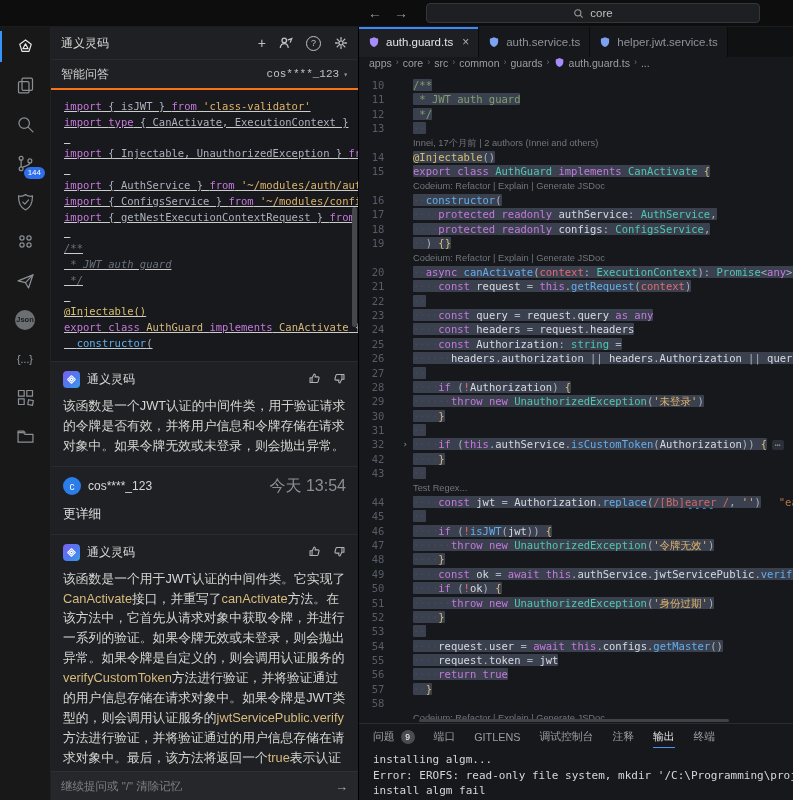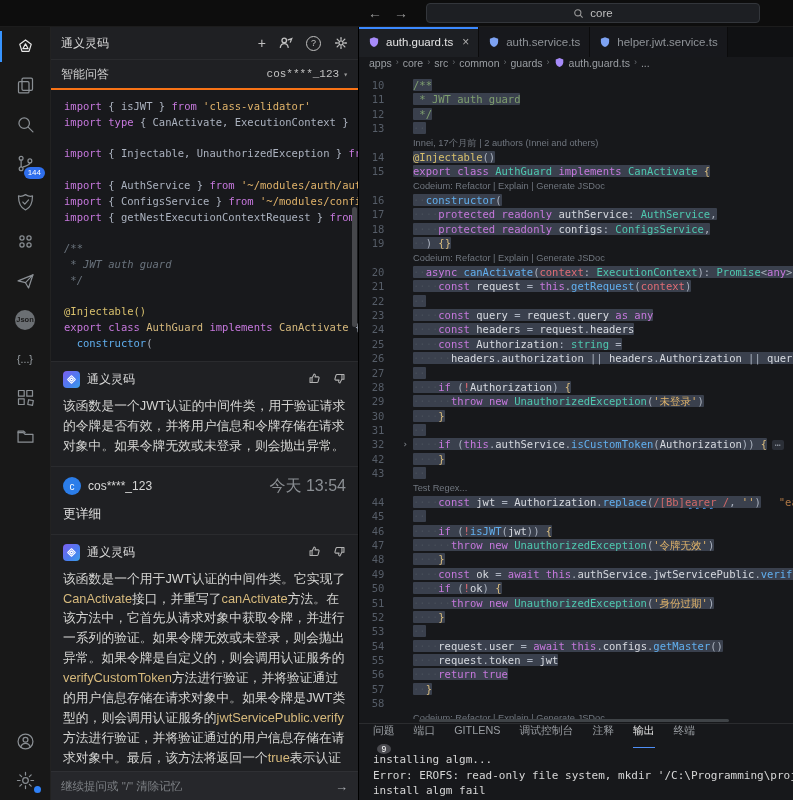--- a/index.html
+++ b/index.html
@@ -11,21 +11,21 @@
   #titlebar .nav{margin-left:368px;display:flex;gap:12px;color:#9a9a9a;font-size:14px;}
   .navbtn{cursor:default;line-height:26px;}
   .searchbox{flex:1;max-width:332px;margin:0 4px 0 18px;height:18px;background:#1d1f23;border:1px solid #33363b;border-radius:4px;
     display:flex;align-items:center;justify-content:center;gap:6px;color:#bfbfbf;font-size:11.5px;}
   .searchbox svg{width:11px;height:11px;stroke:#9a9a9a;fill:none;stroke-width:1.6;}
 
   
   #main{flex:1;display:flex;min-height:0;}
 
   
-  #activitybar{width:50px;flex:0 0 50px;background:#181818;border-right:1px solid #222;display:flex;flex-direction:column;justify-content:space-between;}
+  #activitybar{width:50px;flex:0 0 50px;background:#181818;border-right:1px solid #222;display:flex;justify-content:space-between;}
   #activity-top,#activity-bottom{display:flex;flex-direction:column;align-items:center;}
   .act-item{width:50px;height:39px;display:flex;align-items:center;justify-content:center;position:relative;color:#8a8f94;}
   .act-item.active{color:#e7e7e7;}
   .act-item.active::before{content:"";position:absolute;left:0;top:4px;bottom:4px;width:2px;background:#3794ff;}
   .act-item svg{width:21px;height:21px;stroke:currentColor;fill:none;stroke-width:1.4;stroke-linecap:round;stroke-linejoin:round;}
   .act-badge{position:absolute;right:5px;bottom:4px;background:#2f6fed;color:#fff;font-size:8px;border-radius:8px;padding:1px 4px;line-height:1.2;}
   .act-dot{position:absolute;right:9px;bottom:7px;width:7px;height:7px;border-radius:50%;background:#2f81f7;}
   .act-text{font-size:8.5px;color:#b9bdc1;}
   .act-text.circle{background:#6b6f73;color:#1b1b1b;border-radius:50%;width:20px;height:20px;display:flex;align-items:center;justify-content:center;font-weight:bold;font-size:7.5px;}
   .act-braces{font-size:10.5px;color:#9aa0a5;}
@@ -35,21 +35,21 @@
   .chat-header{height:32px;flex:0 0 32px;display:flex;align-items:center;padding:0 10px;border-bottom:1px solid #2a2b2e;}
   .chat-title{font-size:12px;color:#d6d6d6;}
   .hicons{margin-left:auto;display:flex;gap:13px;color:#c0c0c0;align-items:center;}
   .hicons .hi{font-size:14px;line-height:1;}
   .hicons svg{width:14px;height:14px;stroke:currentColor;fill:none;stroke-width:1.5;stroke-linecap:round;}
   .hi.circleq{width:13px;height:13px;border:1.2px solid #c0c0c0;border-radius:50%;font-size:9px;display:flex;align-items:center;justify-content:center;}
   .chat-subheader{height:28px;flex:0 0 28px;display:flex;align-items:center;padding:0 10px;border-bottom:2px solid #f97316;font-size:12px;color:#d0d0d0;font-family:Liberation Mono, monospace;}
   .account{margin-left:auto;color:#c3c3c3;font-size:11px;display:flex;align-items:center;gap:4px;}
   .chev{font-size:8px;color:#9a9a9a;}
   .chat-scroll{flex:1;min-height:0;overflow:hidden;display:flex;flex-direction:column;}
-  #chat-code{margin:0;background:#18191c;padding:9px 0 9px 13px;font-family:"DejaVu Sans Mono",monospace;font-size:10.5px;line-height:15.8px;white-space:pre;overflow:hidden;flex:0 0 auto;}
+  #chat-code{margin:0;background:#18191c;padding:9px 0 9px 13px;font-family:"DejaVu Sans Mono",monospace;font-size:10.5px;line-height:15.8px;white-space:pre;overflow:hidden;flex:0 0 auto;text-decoration:underline;}
   .msg{padding:9px 12px 10px 12px;border-top:1px solid #2a2b2e;}
   .msg-head{display:flex;align-items:center;gap:7px;margin-bottom:7px;}
   .tongyi-logo{width:17px;height:17px;border-radius:4px;background:linear-gradient(135deg,#7b5ff0 0%,#4a7df0 60%,#3aa0e8 100%);display:flex;align-items:center;justify-content:center;flex:0 0 17px;}
   .tongyi-logo svg{width:11px;height:11px;stroke:#fff;fill:none;stroke-width:1.6;stroke-linejoin:round;}
   .msg-author{font-size:12px;color:#d8d8d8;}
   .msg-votes{margin-left:auto;display:flex;gap:12px;color:#b3b3b3;}
   .msg-votes svg{width:13px;height:13px;stroke:currentColor;fill:none;stroke-width:1.3;stroke-linejoin:round;}
   .msg-body{margin:0;font-size:12.8px;line-height:1.56;color:#d5d5d3;word-break:break-all;}
   .msg-body .icode{color:#d7ba7d;}
   .avatar{width:18px;height:18px;border-radius:50%;background:#2b7de9;color:#fff;font-size:10px;display:flex;align-items:center;justify-content:center;flex:0 0 18px;}
@@ -86,21 +86,21 @@
   .tk-rx{color:#d16969}.tk-rxw{color:#d16969;text-decoration:underline wavy #4fa3ff;text-decoration-thickness:1px;}
   .tk-w{color:#474e59}
   .ghost{color:#b07845;margin-left:18px;}
   .fold{color:#9096a0;background:#2b2f37;border-radius:2px;padding:0 3px;margin-left:5px;font-size:9px;}
   #hscroll{flex:0 0 4px;position:relative;background:transparent;}
   #hscroll .thumb{position:absolute;left:60px;width:310px;top:0;height:3px;background:#3f4347;border-radius:2px;}
 
   
   #panel{flex:0 0 76px;border-top:1px solid #2b2c2f;background:#17181b;display:flex;flex-direction:column;}
   #panel-tabs{height:26px;flex:0 0 26px;display:flex;align-items:center;gap:19px;padding:0 14px;font-size:10.8px;color:#9b9fa4;}
-  .ptab{display:flex;align-items:center;gap:6px;height:100%;position:relative;flex-direction:column;}
+  .ptab{display:flex;align-items:center;gap:6px;height:100%;position:relative;}
   .ptab.active{color:#e8e8e8;}
   .ptab.active::after{content:"";position:absolute;left:0;right:0;bottom:2px;height:1.5px;background:#4f8ff7;}
   .pbadge{background:#4b4b50;color:#fff;font-size:8.5px;border-radius:50%;width:14px;height:14px;display:flex;align-items:center;justify-content:center;}
   #panel-output{flex:1;padding:2px 0 0 14px;font-family:"DejaVu Sans Mono",monospace;font-size:11px;line-height:15.5px;color:#d6d6d6;white-space:pre;overflow:hidden;}
 </style>
 </head>
 <body>
 
 <div id="app">
   <div id="titlebar">

